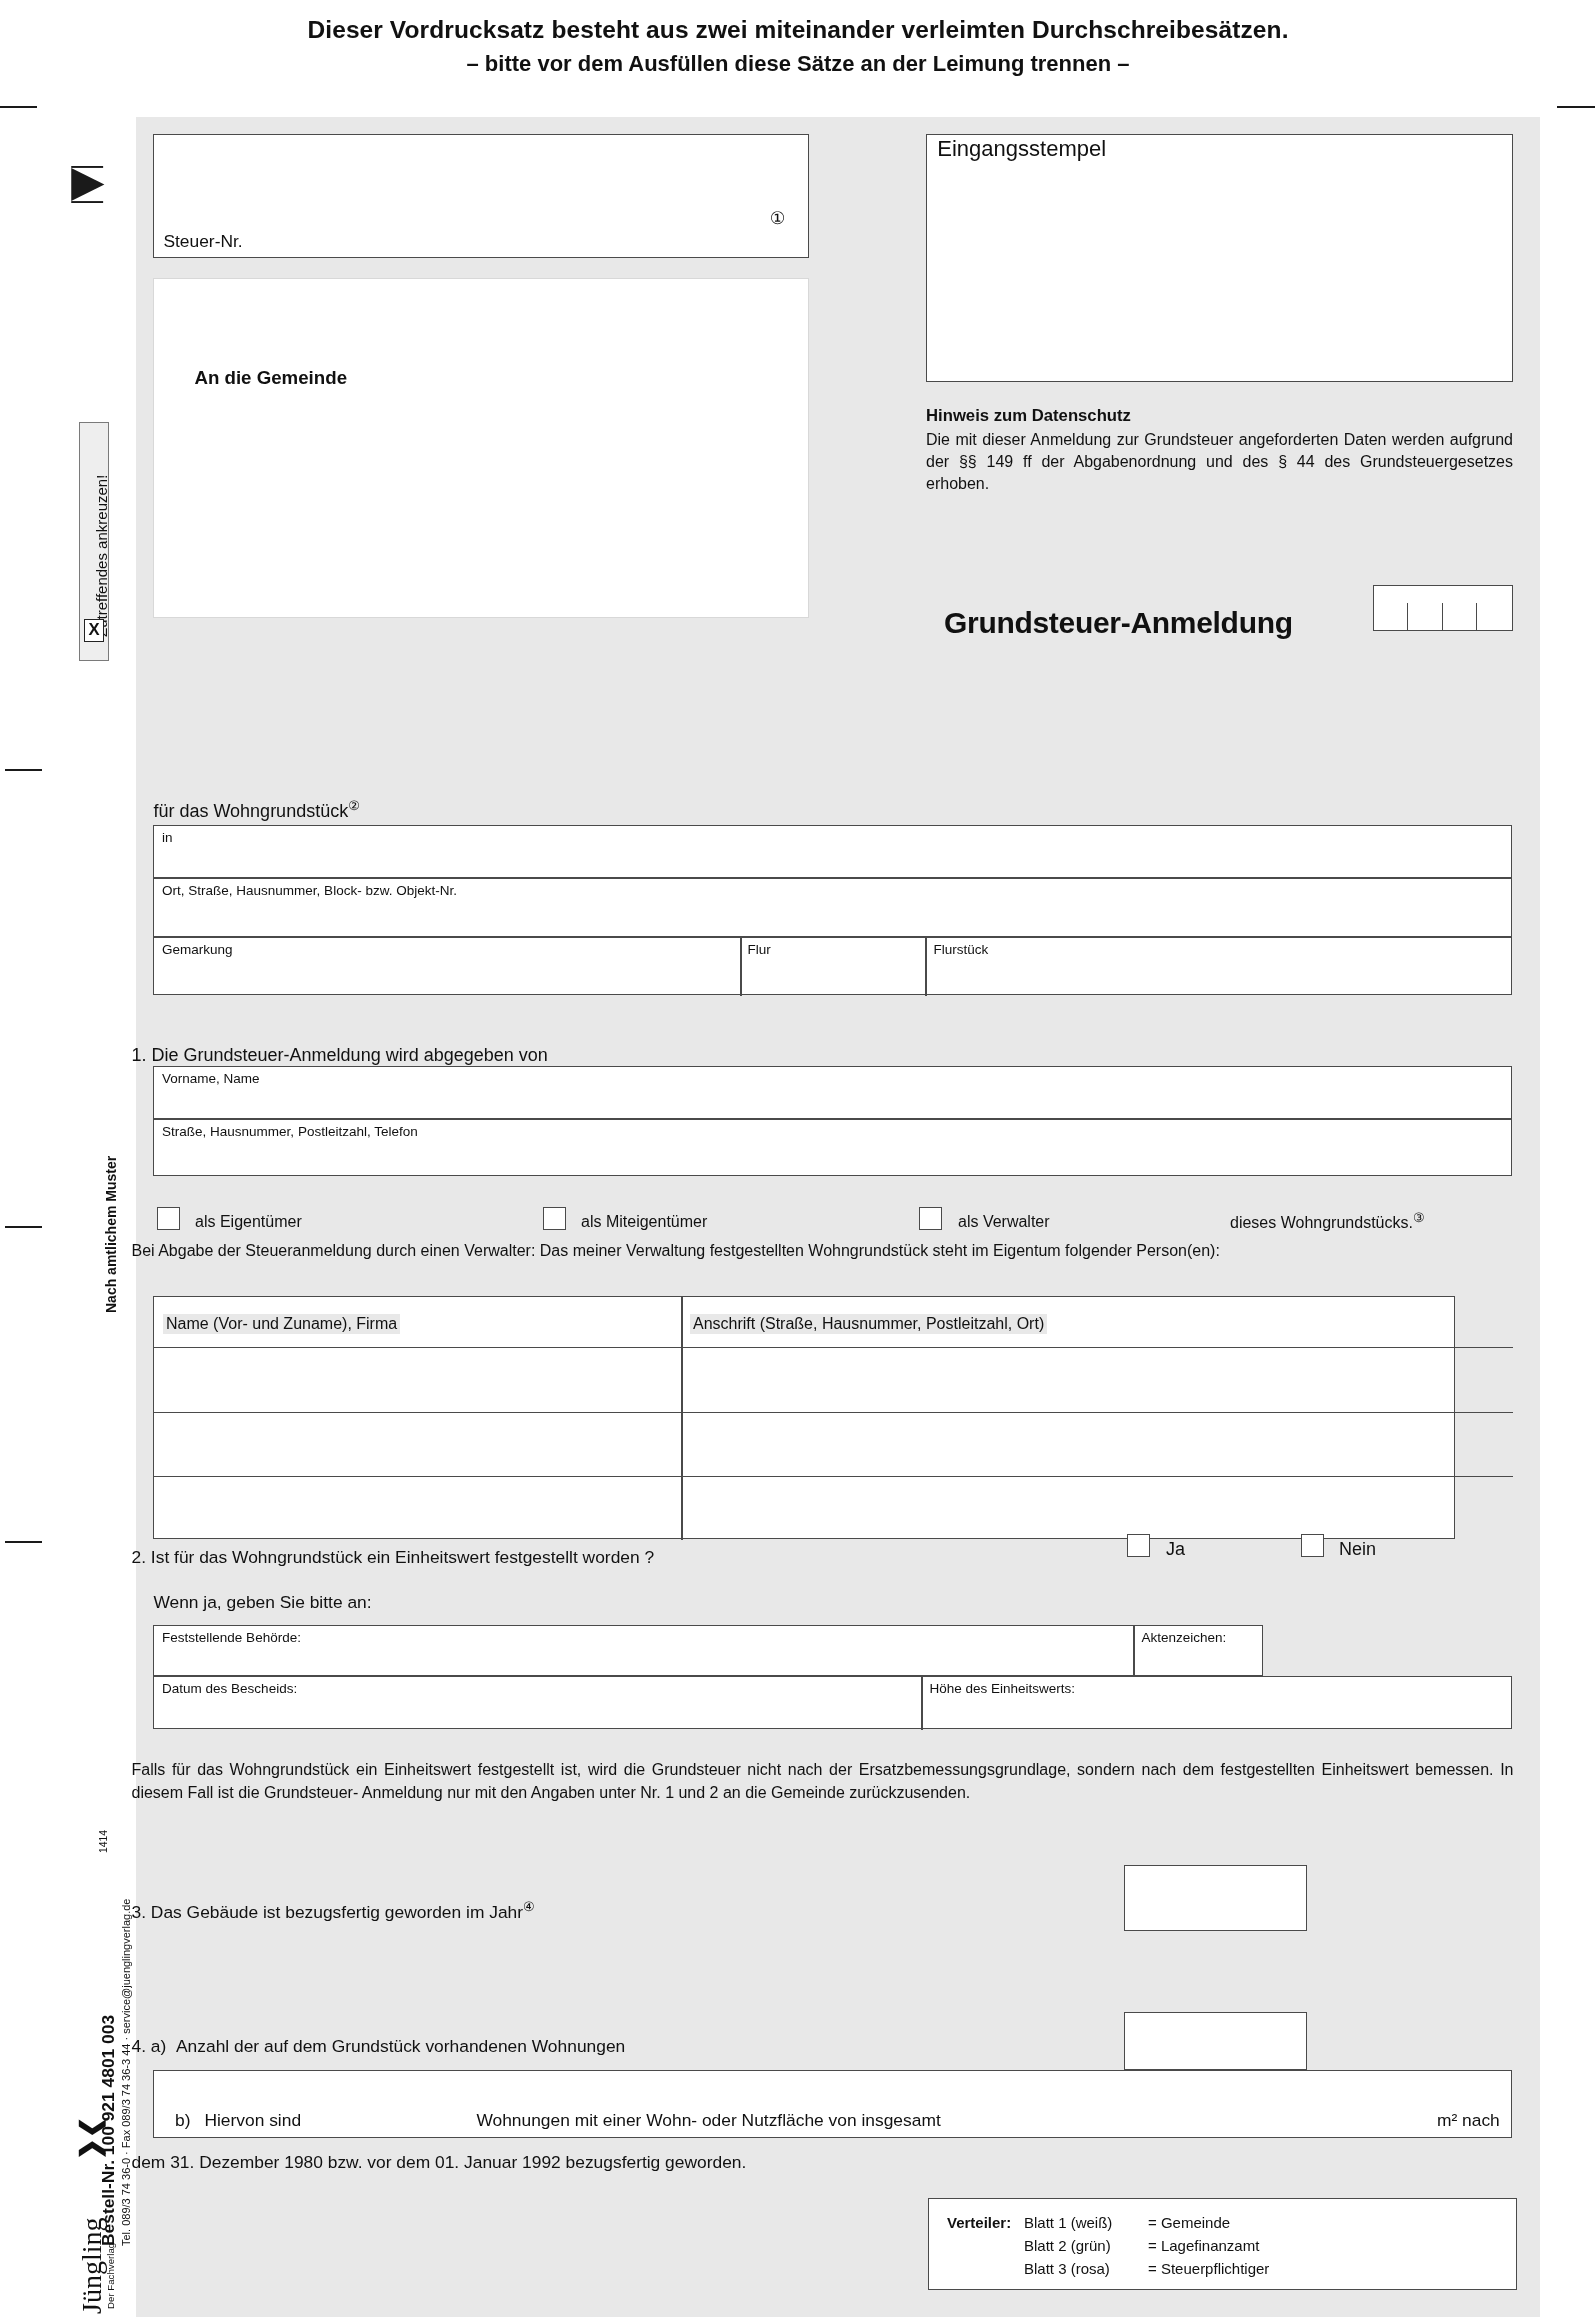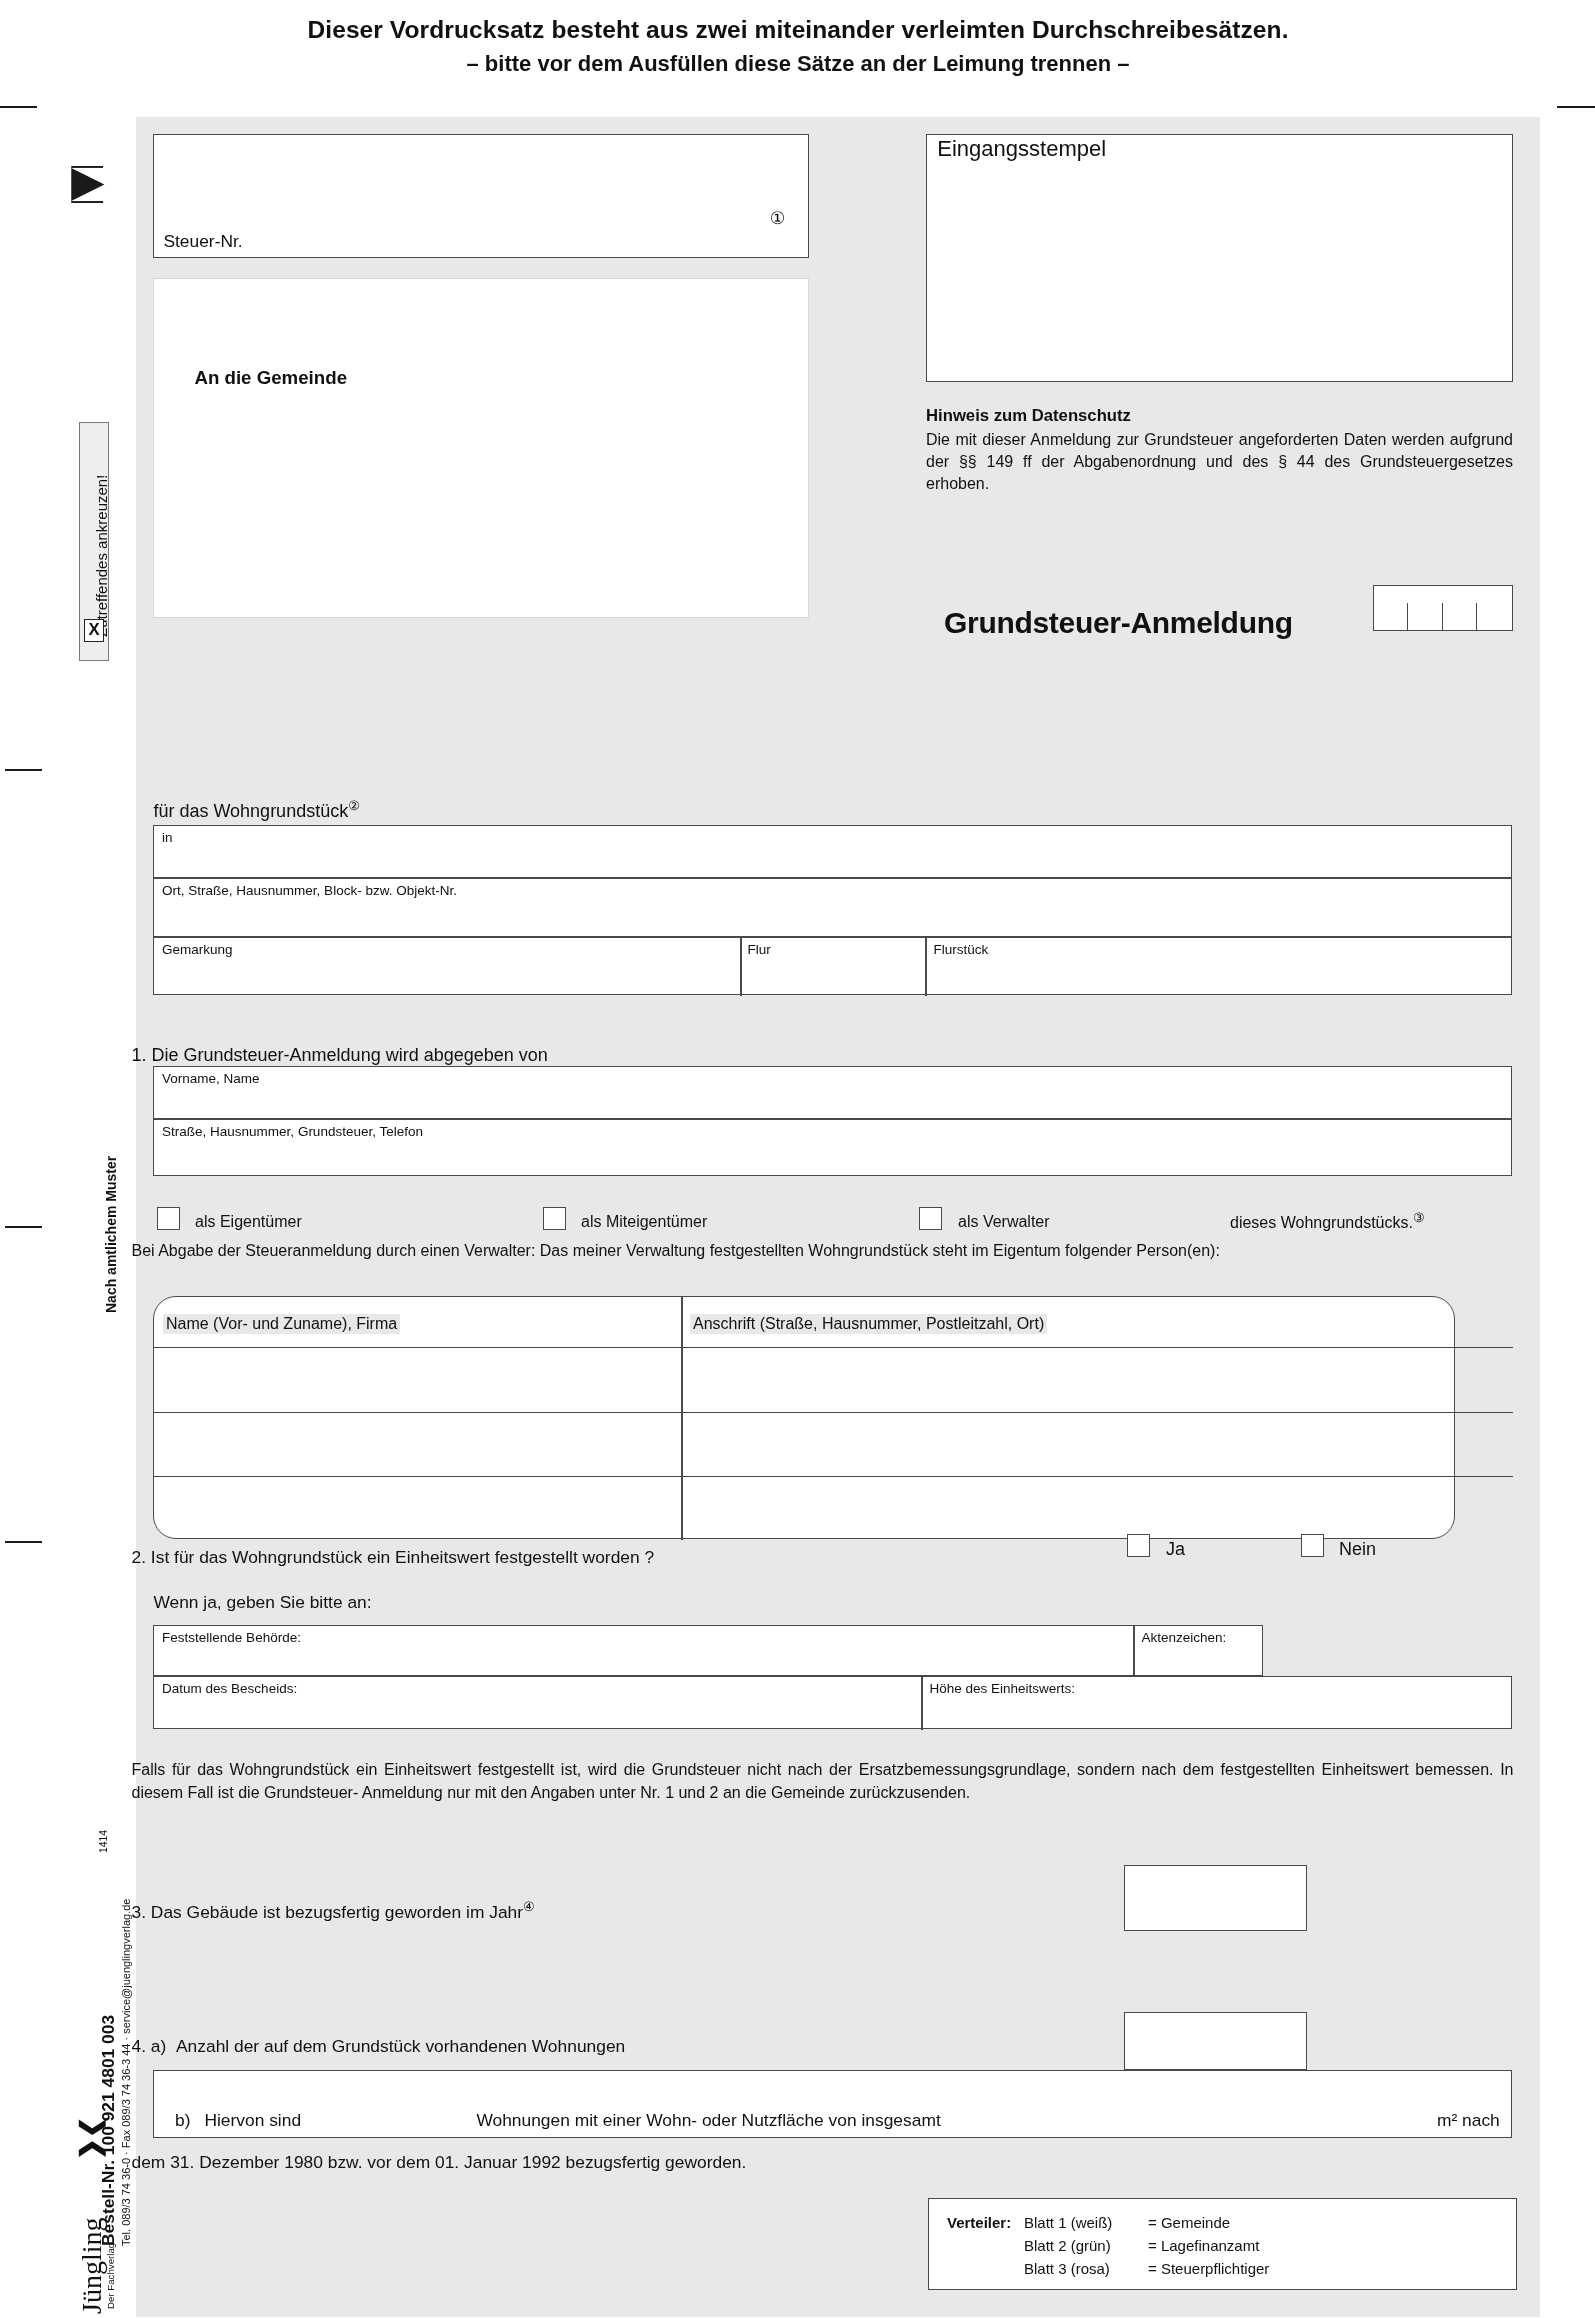--- a/index.html
+++ b/index.html
@@ -281,39 +281,39 @@
 
     <div class="ptext" style="left:-4.5px; top:927px; font-size:18px;">
       <span>1.</span>
       <span>Die Grundsteuer-Anmeldung wird abgegeben von</span>
     </div>
 
     <div class="box" style="left:17.4px; top:949px; width:1359px; height:53px;padding-left:11px;">
       <div class="boxlabel" style="left:7.7px; top:3.9px;">Vorname, Name</div>
     </div>
     <div class="box" style="left:17.4px; top:1002px; width:1359px; height:57px;">
-      <div class="boxlabel" style="left:7.7px; top:3.9px;">Straße, Hausnummer, Grundsteuer, Telefon</div>
+      <div class="boxlabel" style="left:7.7px; top:3.9px;">Straße, Hausnummer, Postleitzahl, Telefon</div>
     </div>
 
     <div class="cbox" style="left:20.6px; top:1090px;"></div>
     <div class="ptext" style="left:59px; top:1094px;">als Eigentümer</div>
 
     <div class="cbox" style="left:407px; top:1090px;"></div>
     <div class="ptext" style="left:445px; top:1094px;">als Miteigentümer</div>
 
     <div class="cbox" style="left:783px; top:1090px;"></div>
     <div class="ptext" style="left:822px; top:1094px;">als Verwalter</div>
 
     <div class="ptext" style="left:1094px; top:1094px;">
       <span>dieses Wohngrundstücks.</span><span class="sup-circle">③</span>
     </div>
 
     <div class="ptext" style="left:-4.5px; top:1123px; width:1381px; font-size:16px; line-height:22px;">Bei Abgabe der Steueranmeldung durch einen Verwalter: Das meiner Verwaltung festgestellten Wohngrundstück steht im Eigentum folgender Person(en):</div>
 
-    <div class="box" style="left:17.4px; top:1179px; width:1302px; height:243px;border-radius:23px;">
+    <div class="box" style="left:17.4px; top:1179px; width:1302px; height:243px;">
       <div class="vline" style="left:527px; top:0; height:243px;"></div>
       <div class="hline" style="left:0; top:50px; width:1359px;"></div>
       <div class="hline" style="left:0; top:115px; width:1359px;"></div>
       <div class="hline" style="left:0; top:179px; width:1359px;"></div>
 
       <div class="tbl-head" style="left:9px; top:16.7px; background:#e8e8e8; padding:1.3px 2.6px;">Name (Vor- und Zuname), Firma</div>
       <div class="tbl-head" style="left:536px; top:16.7px; background:#e8e8e8; padding:1.3px 2.6px;">Anschrift (Straße, Hausnummer, Postleitzahl, Ort)</div>
 
       <div style="position:absolute;left:0;top:0;width:527px;height:50px;background:#e8e8e8;z-index:-1;"></div>
       <div style="position:absolute;left:528px;top:0;width:830px;height:50px;background:#e8e8e8;z-index:-1;"></div>

